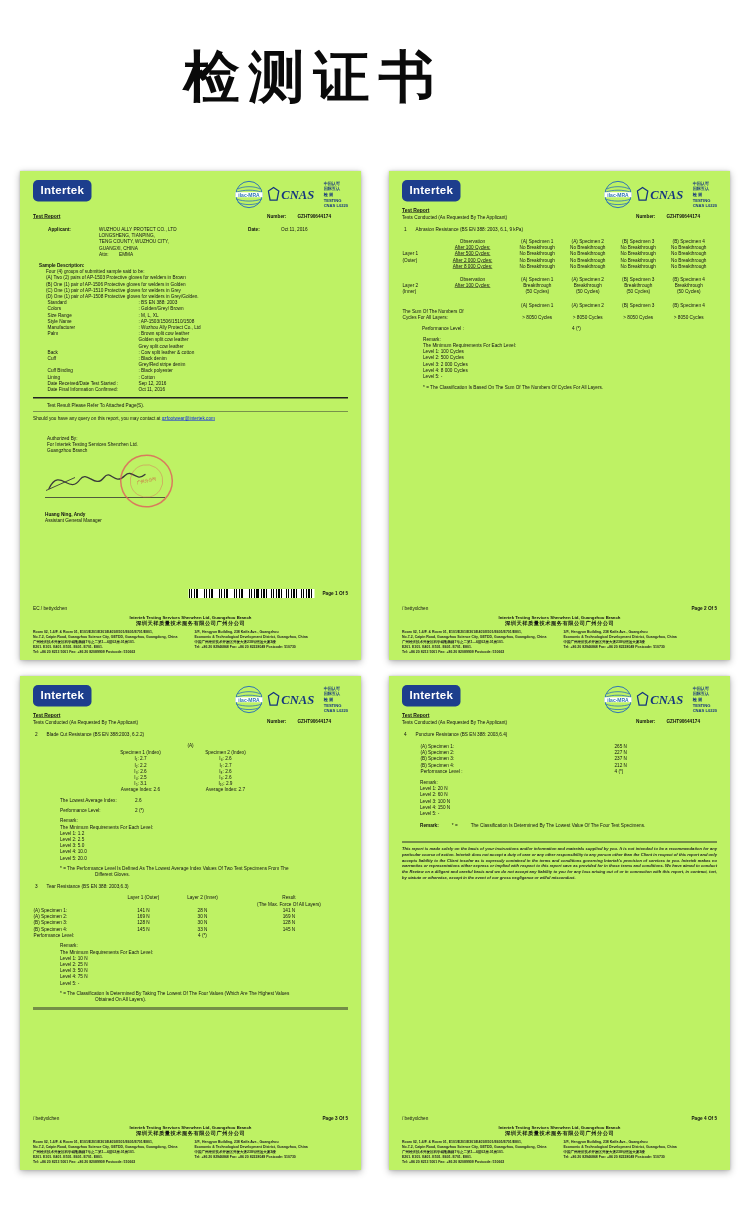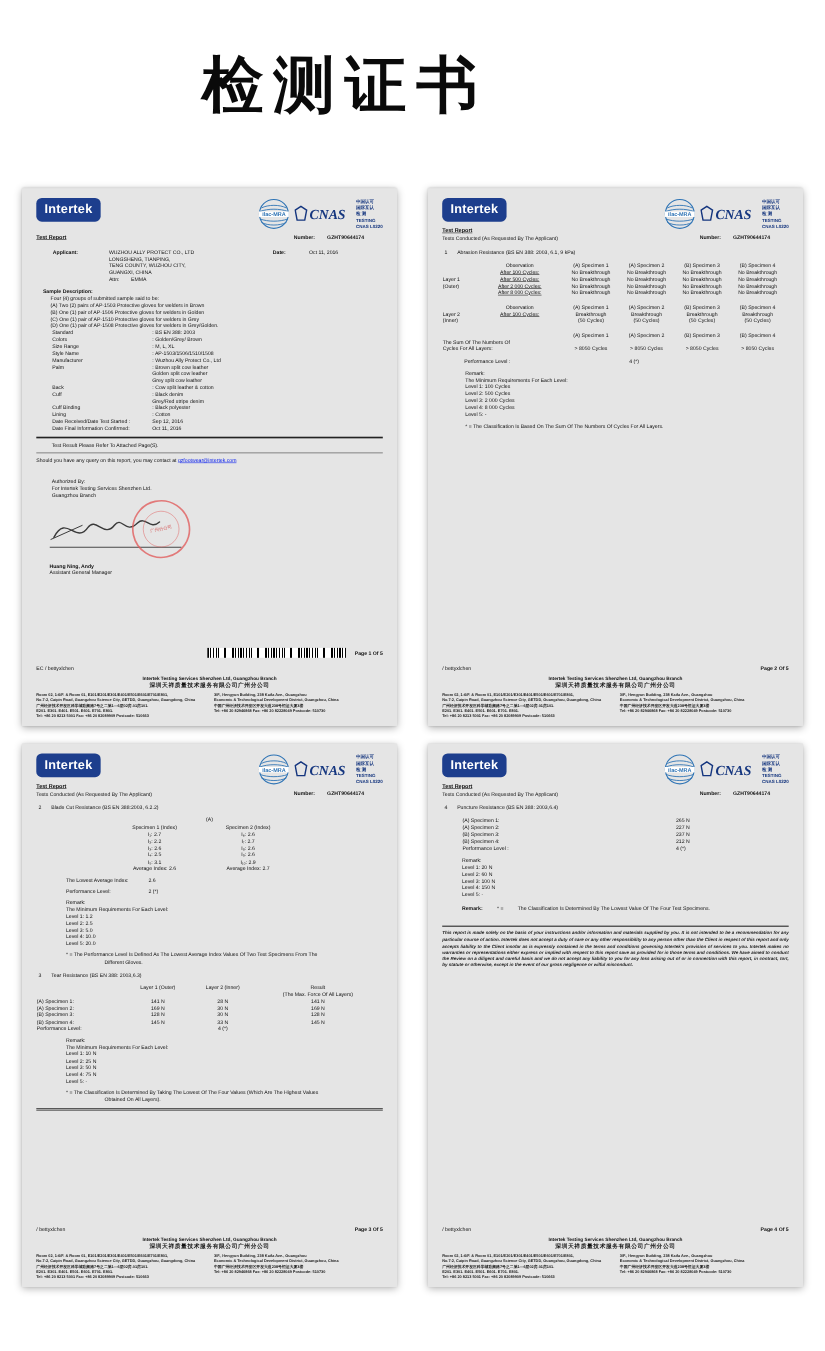--- a/index.html
+++ b/index.html
@@ -1,21 +1,21 @@
 <!DOCTYPE html>
 <html><head>
 <meta charset="utf-8">
 <style>
   html,body{margin:0;padding:0;}
   body{width:750px;height:1228px;background:#ffffff;position:relative;overflow:hidden;
        font-family:"Liberation Sans",sans-serif;color:#111;}
   .page-title{position:absolute;top:40px;left:0;width:627px;text-align:center;
        font-size:56px;font-weight:700;letter-spacing:9px;color:#0a0a0a;}
   
-  .doc{position:absolute;background:#e5e5e5;overflow:hidden;
+  .doc{position:absolute;background:#bef264;overflow:hidden;
        box-shadow:0 2px 7px rgba(0,0,0,.30),0 0 2px rgba(0,0,0,.18);}
   #doc1{left:20px;top:171px;width:341px;height:489px;}
   #doc2{left:389px;top:171px;width:341px;height:489px;}
   #doc3{left:20px;top:676px;width:341px;height:494px;}
   #doc4{left:389px;top:676px;width:341px;height:494px;}
   .inner{width:682px;transform:scale(.5);transform-origin:0 0;display:flex;flex-direction:column;
        padding:18px 26px 12px;box-sizing:border-box;font-size:9.4px;line-height:1.32;}
   #doc1 .inner,#doc2 .inner{height:978px;}
   #doc3 .inner,#doc4 .inner{height:988px;}
   

